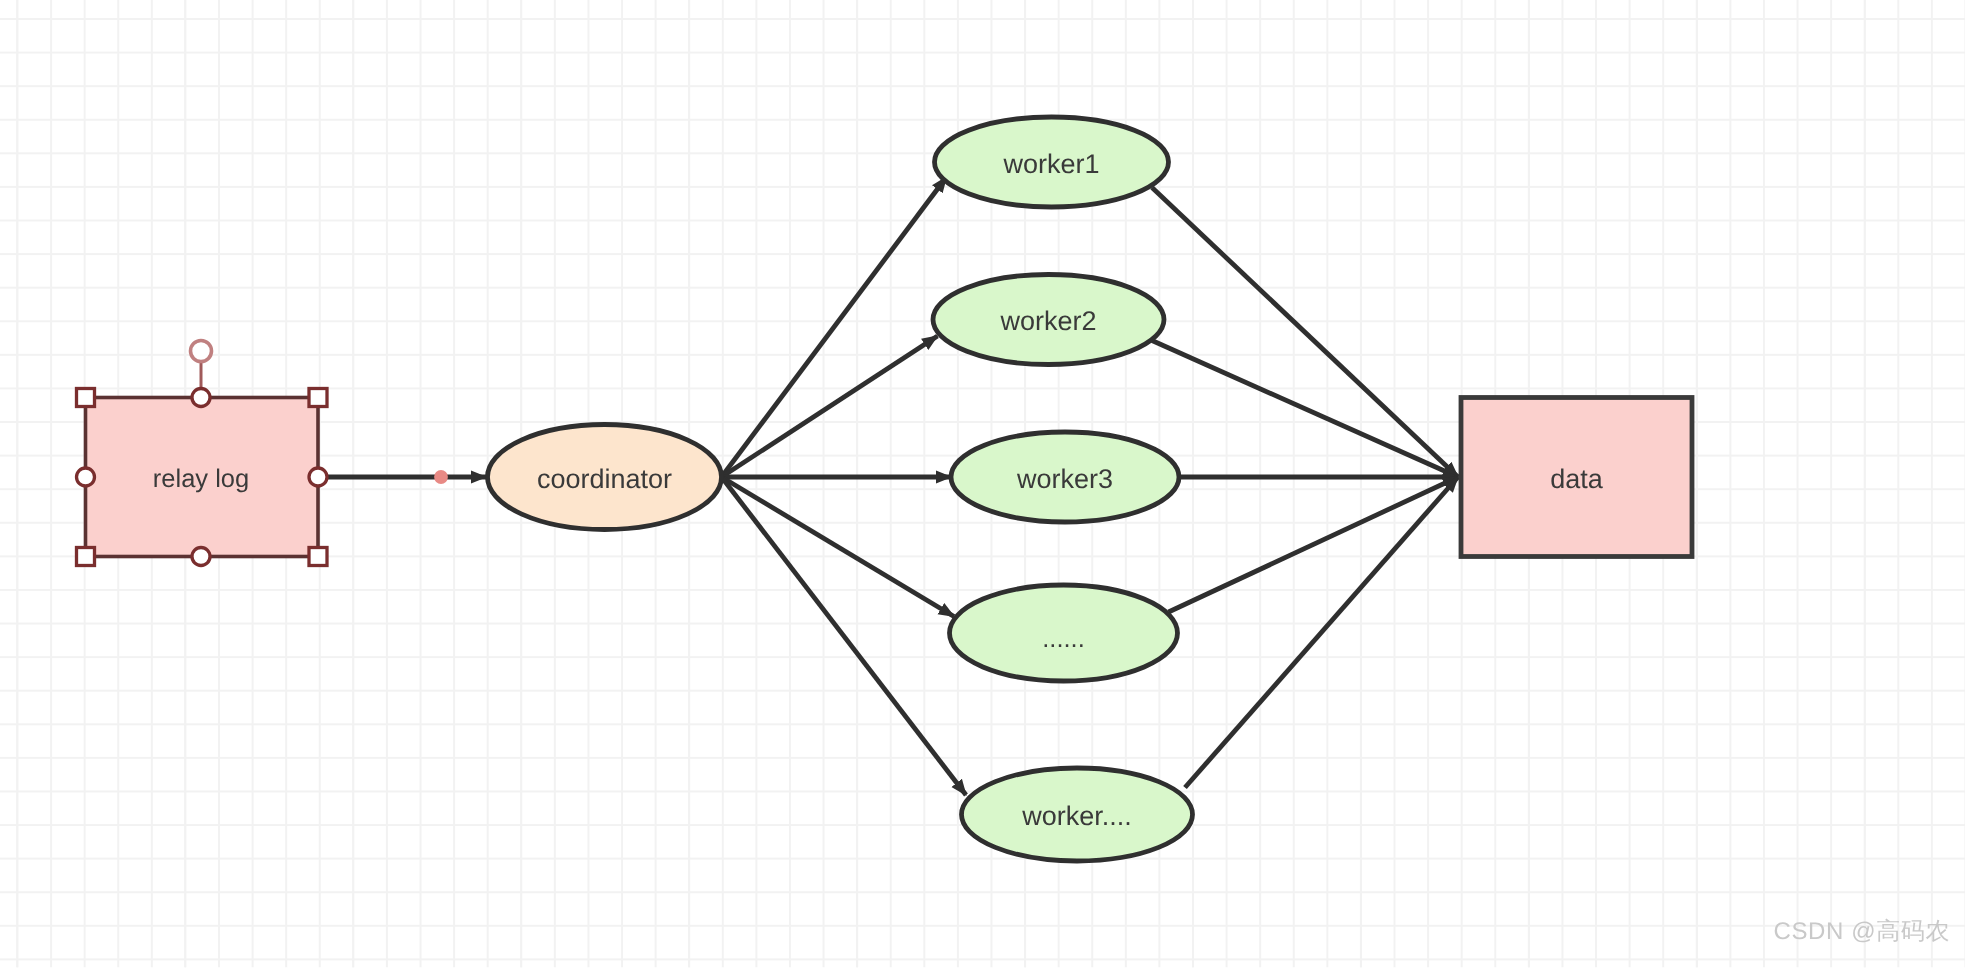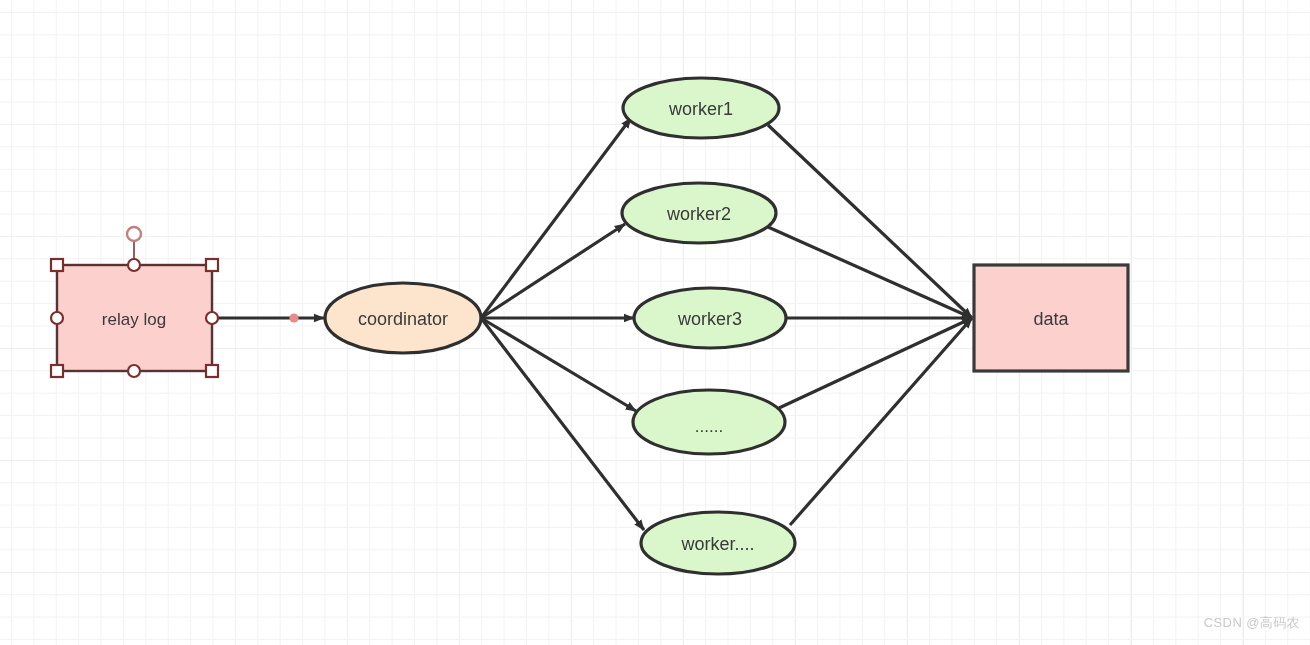--- a/index.html
+++ b/index.html
@@ -42,21 +42,21 @@
     pointer-events: none;
   }
   .node-label.big {
     font-size: 18px;
   }
   .watermark {
     position: absolute;
     right: 10px;
     bottom: 13px;
     font-family: "Liberation Sans", sans-serif;
-    font-size: 13px;
+    font-size: 16px;
     color: #c9c9c9;
     letter-spacing: 0.4px;
     white-space: nowrap;
     user-select: none;
   }
 </style>
 </head>
 <body>
 
 <div id="canvas">

